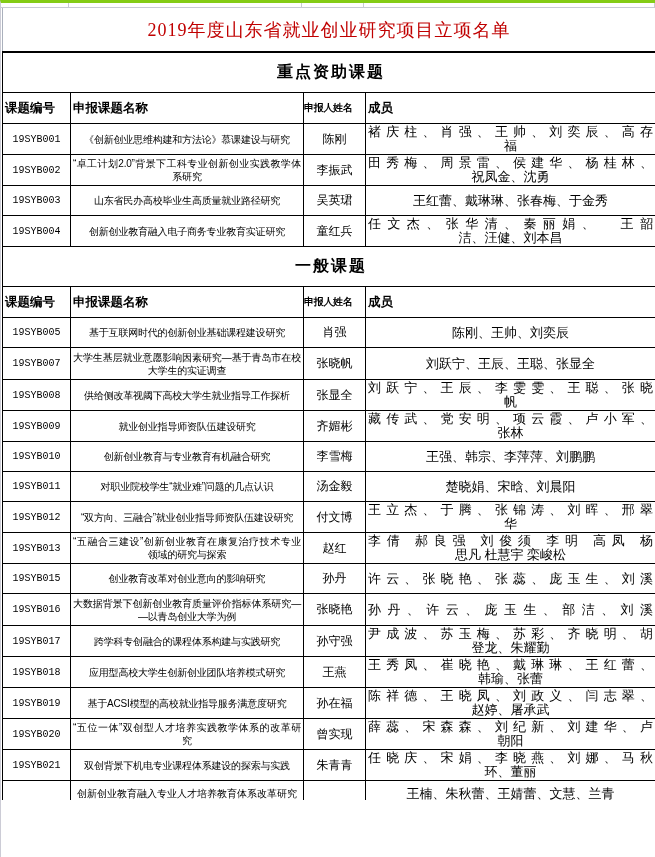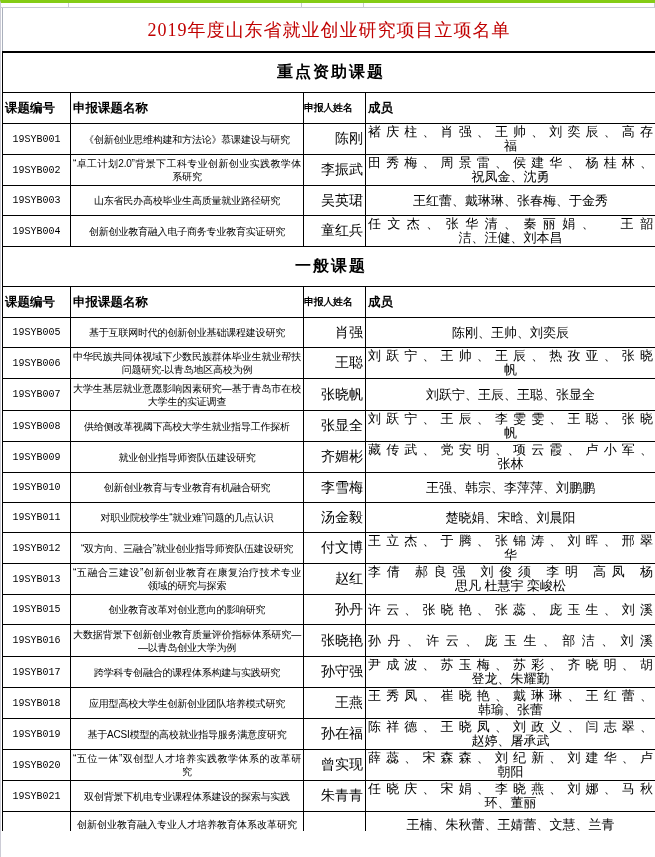--- a/index.html
+++ b/index.html
@@ -21,21 +21,21 @@
     border-bottom:2px solid #000;height:41px;text-align:center;background:#fff;
   }
   .page-title{
     font-family:"Liberation Serif",serif;font-size:18px;letter-spacing:1px;font-weight:400;
   }
   .section-row td{height:37px;text-align:center;font-weight:bold;font-size:16px;letter-spacing:2px;padding-left:6px;}
   .main-table th{font-size:12.5px;font-weight:bold;height:28px;text-align:left;}
   th.th-app{font-size:10px;letter-spacing:-0.3px;padding:1px 0;}
   .id-cell{font-family:"Liberation Mono",monospace;font-size:10px;text-align:center;letter-spacing:0;}
   .title-cell{font-size:10px;letter-spacing:-0.2px;}
-  .app-cell{font-size:14px;text-align:right;}
+  .app-cell{font-size:12px;text-align:center;}
   .mem-cell{font-size:13px;}
   .line{white-space:nowrap;line-height:14px;}
   .title-cell .line{line-height:13px;}
   .jl{text-align:justify;text-align-last:justify;text-justify:inter-character;}
   .cl{text-align:center;}
   
   tr.partial td{height:10px;padding:0;border-bottom:none;vertical-align:top;}
   tr.partial .clip{margin-top:6px;font-size:13px;line-height:13px;text-align:center;white-space:nowrap;overflow:hidden;}
   tr.partial .clip.t{font-size:10px;}
 </style>
@@ -129,32 +129,20 @@
         <tr style="height: 30px;">
           <td class="id-cell">19SYB005</td>
           <td class="title-cell">
             <div class="line cl">基于互联网时代的创新创业基础课程建设研究</div>
           </td>
           <td class="app-cell">肖强</td>
           <td class="mem-cell">
             <div class="line cl">陈刚、王帅、刘奕辰</div>
           </td>
         </tr>
-        <tr>
-          <td class="id-cell">19SYB006</td>
-          <td class="title-cell">
-            <div class="line jl">中华民族共同体视域下少数民族群体毕业生就业帮扶</div>
-            <div class="line cl">问题研究-以青岛地区高校为例</div>
-          </td>
-          <td class="app-cell">王聪</td>
-          <td class="mem-cell">
-            <div class="line jl">刘跃宁、王帅、王辰、热孜亚、张晓</div>
-            <div class="line cl">帆</div>
-          </td>
-        </tr>
         <tr style="height: 32px;">
           <td class="id-cell">19SYB007</td>
           <td class="title-cell">
             <div class="line jl">大学生基层就业意愿影响因素研究—基于青岛市在校</div>
             <div class="line cl">大学生的实证调查</div>
           </td>
           <td class="app-cell">张晓帆</td>
           <td class="mem-cell">
             <div class="line cl">刘跃宁、王辰、王聪、张显全</div>
           </td>

